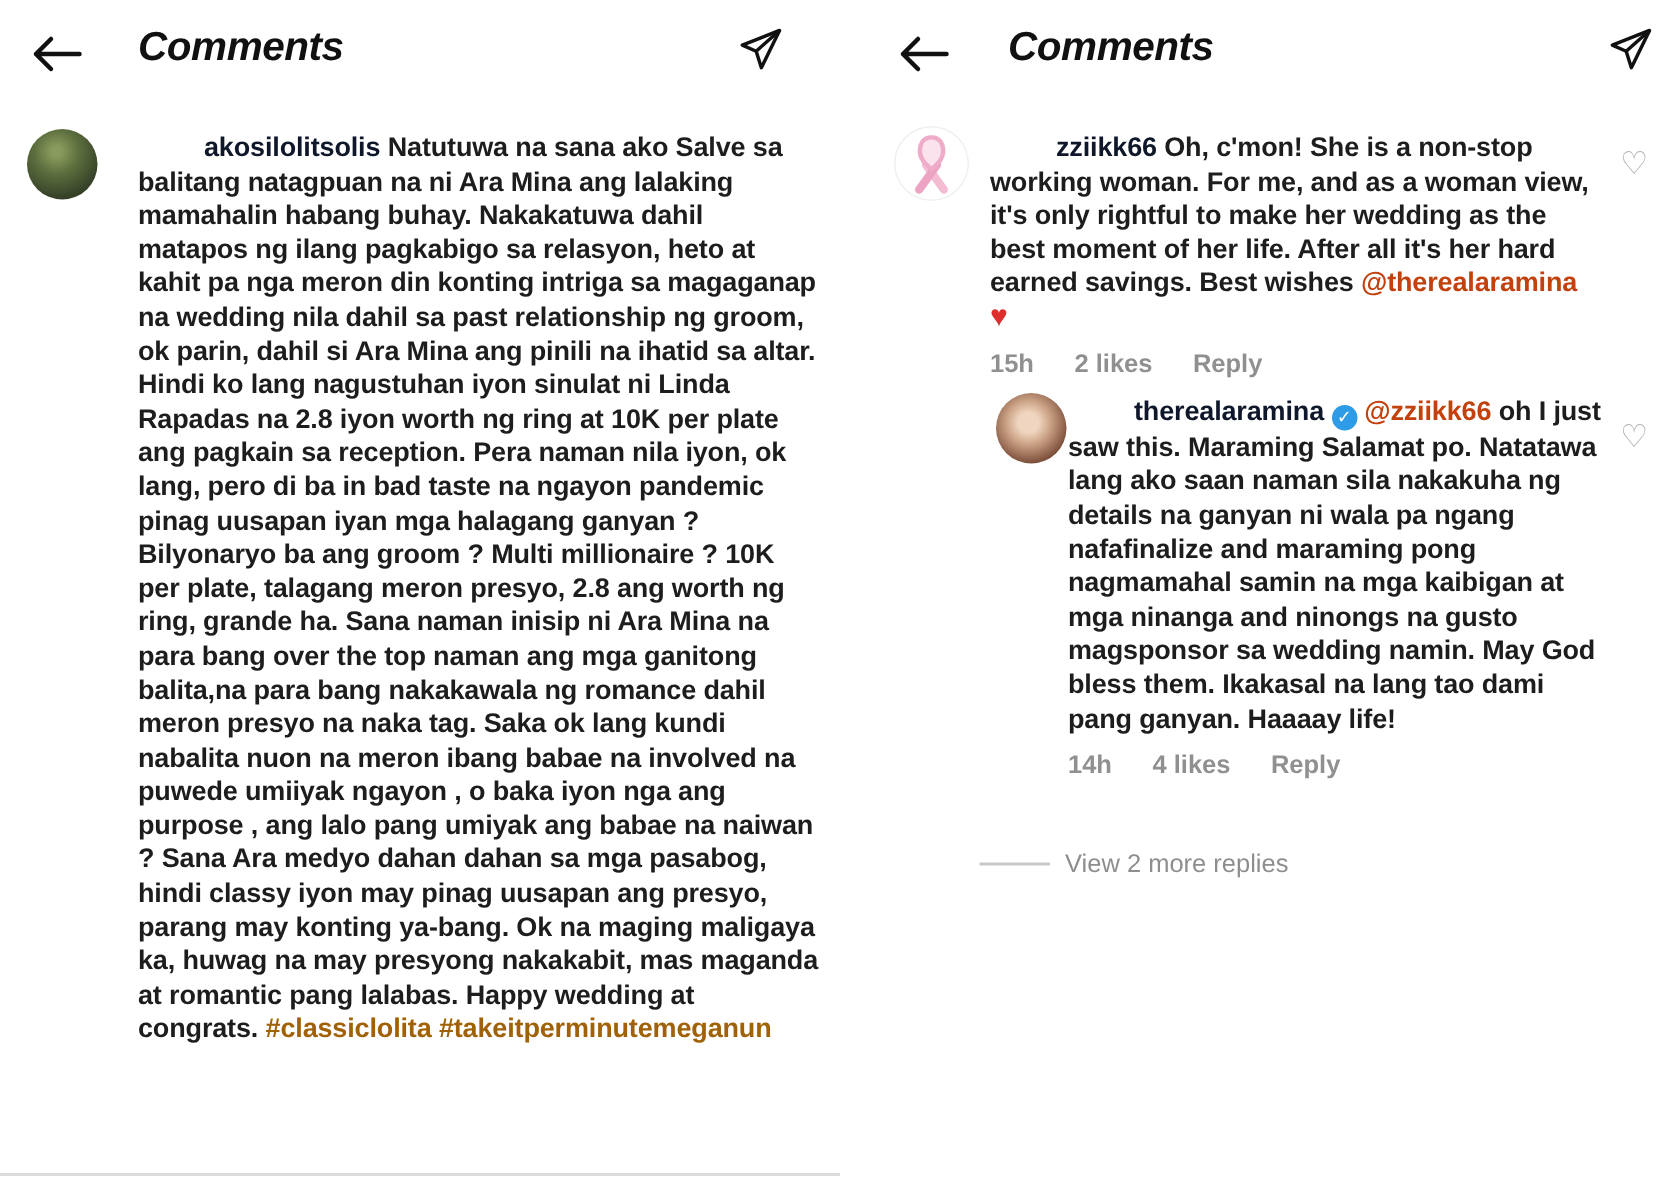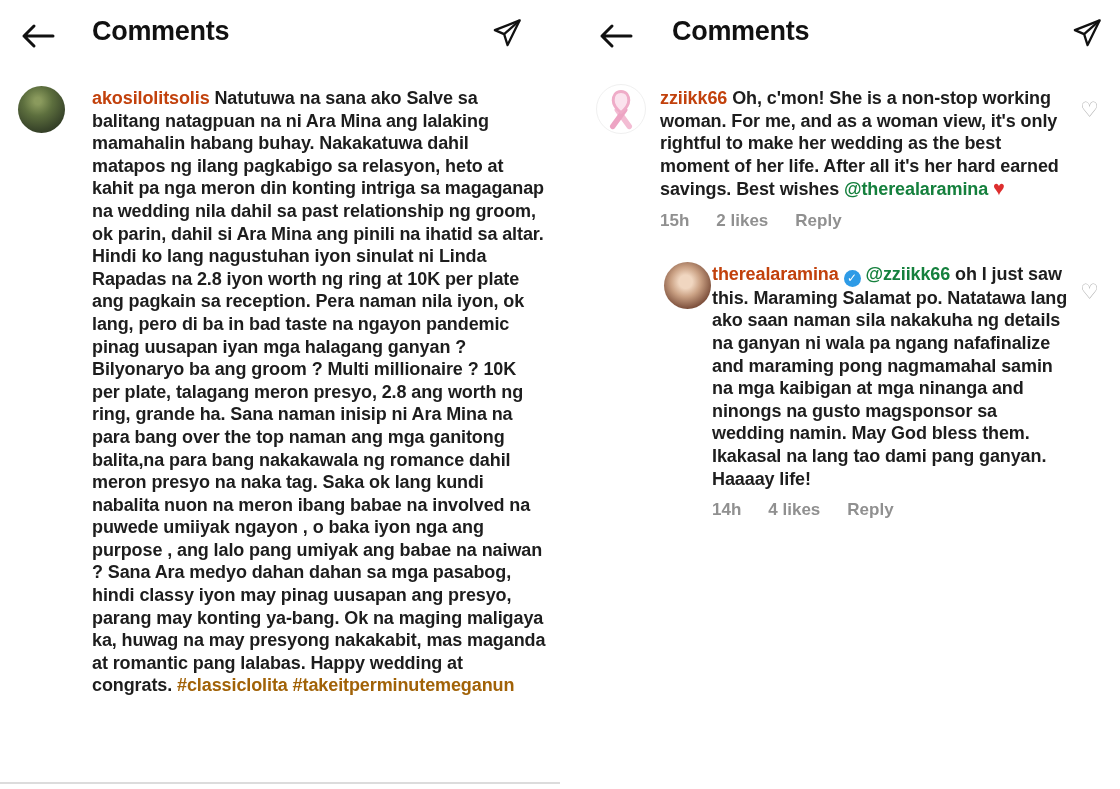--- a/index.html
+++ b/index.html
@@ -3,21 +3,21 @@
 <meta charset="utf-8">
 <style>
   * { margin:0; padding:0; box-sizing:border-box; }
   html,body { background:#ffffff; }
   body { font-family:"Liberation Sans","DejaVu Sans",sans-serif; color:#1d1d1d; }
   .canvas { position:relative; width:1120px; height:789px; background:#fff; overflow:hidden; }
   .panel { position:absolute; top:0; width:560px; height:789px; background:#fff; }
   .panel.left { left:0; }
   .panel.right { left:560px; }
 
-  .hdr-title { position:absolute; top:16px; font-size:27px; font-weight:700; color:#111; letter-spacing:-0.3px; }
+  .hdr-title { position:absolute; top:16px; font-size:27px; font-weight:700; color:#111; letter-spacing:-0.3px;font-style:italic; }
   .panel.left .hdr-title { left:92px; }
   .panel.right .hdr-title { left:112px; }
   .back-btn { position:absolute; top:22px; cursor:pointer; }
   .panel.left .back-btn { left:20px; }
   .panel.right .back-btn { left:38px; }
   .send-btn { position:absolute; top:18px; cursor:pointer; }
   .panel.left .send-btn { left:492px; }
   .panel.right .send-btn { left:512px; }
 
   .avatar { position:absolute; border-radius:50%; cursor:pointer; }
@@ -26,22 +26,22 @@
   .avatar.ribbon { left:36px; top:84px; width:50px; height:50px; background:#fff; border:1px solid #f0f0f0;
     display:flex; align-items:center; justify-content:center; }
   .avatar.photo-woman { left:104px; top:262px; width:47px; height:47px;
     background:radial-gradient(circle at 46% 42%, #f0d6c0 18%, #caa184 40%, #7d503c 72%, #4a2d22 100%); }
 
   .c-body { position:absolute; font-size:18px; line-height:22.6px; font-weight:700; letter-spacing:-0.1px; color:#1d1d1d; }
   .panel.left .c-body.main { left:92px; top:87px; width:454px; }
   .panel.right .c-body.c1 { left:100px; top:87px; width:406px; }
   .panel.right .c-body.c2 { left:152px; top:263px; width:358px; }
 
-  .user { font-weight:700; color:#c2410c; cursor:pointer; }
-  .link { color:#15803d; cursor:pointer; }
+  .user { font-weight:700; color:#0f172a; cursor:pointer;margin-left:44px; }
+  .link { color:#c2410c; cursor:pointer; }
   .hashtags { display:inline-block; color:#a16207; cursor:pointer; }
   .heart-emoji { color:#dd2e2e; font-size:20px; }
   .vbadge { display:inline-flex; width:17px; height:17px; border-radius:50%; background:#2e9be6; color:#fff;
     font-size:12px; font-weight:700; align-items:center; justify-content:center; vertical-align:-2px; }
 
   .meta-row { display:flex; gap:27px; margin-top:9px; font-size:17px; font-weight:700; color:#909090; letter-spacing:0; }
   .meta-row span { cursor:default;text-align:center; }
   .meta-row .reply { cursor:pointer; }
   .stamp-only { margin-top:10px; font-size:17px; font-weight:700; color:#9a9a9a; }
 
@@ -136,15 +136,19 @@
         <span>oh I just saw this. Maraming Salamat po. Natatawa lang ako saan naman sila nakakuha ng details na ganyan ni wala pa ngang nafafinalize and maraming pong nagmamahal samin na mga kaibigan at mga ninanga and ninongs na gusto magsponsor sa wedding namin. May God bless them. Ikakasal na lang tao dami pang ganyan. Haaaay life!</span>
       </p>
       <div class="meta-row">
         <span>14h</span>
         <span>4 likes</span>
         <span class="reply">Reply</span>
       </div>
     </div>
     <span class="like-btn l2">♡</span>
 
+    <div class="view-more">
+      <span class="vline"></span>
+      <span class="vtext">View 2 more replies</span>
+    </div>
   </section>
 
 </div>
 
 </body></html>

